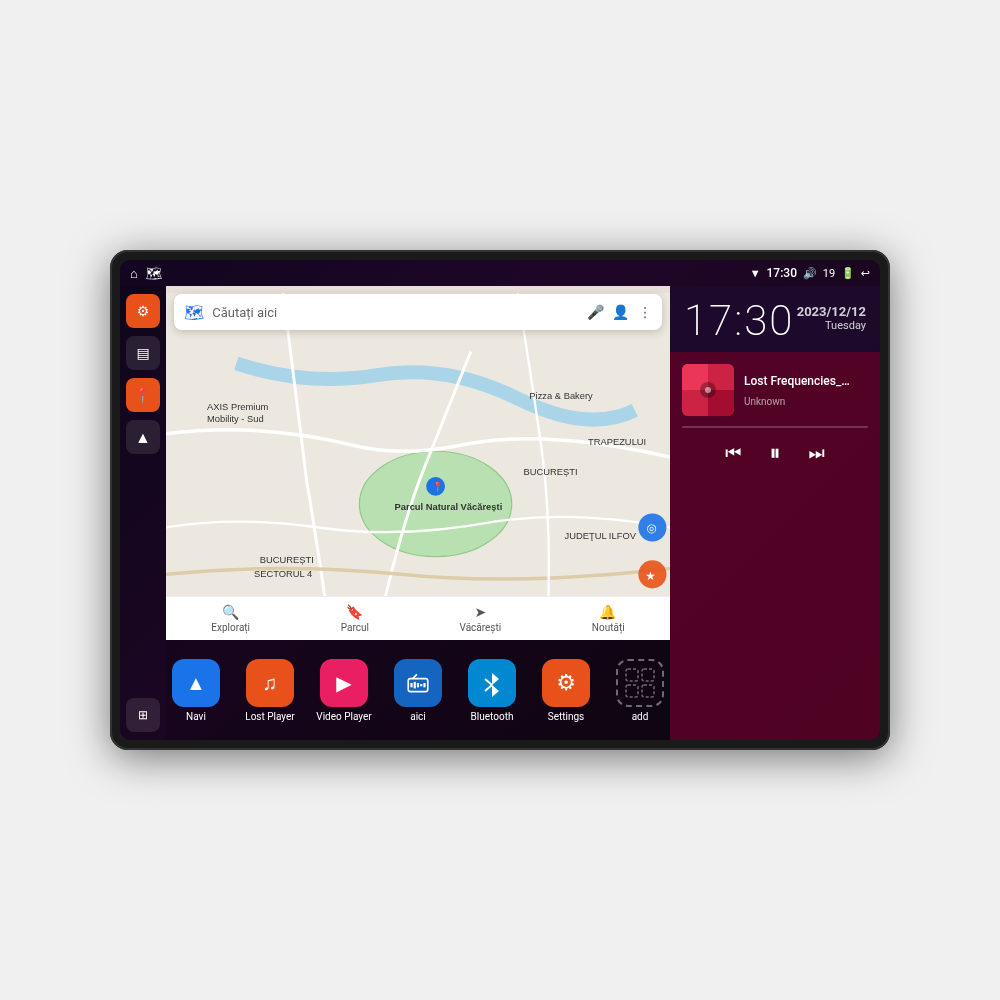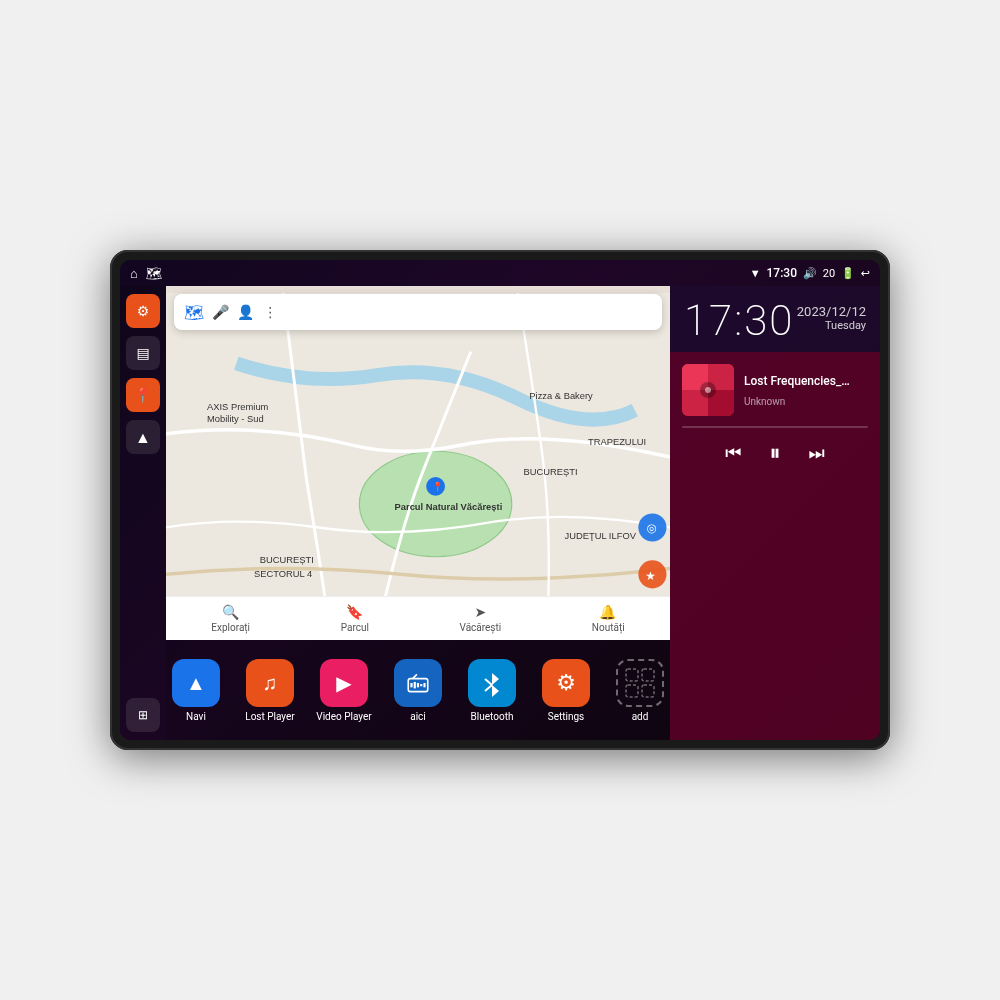--- a/index.html
+++ b/index.html
@@ -250,21 +250,21 @@
       font-weight: 200;
       letter-spacing: 2px;
       line-height: 1;
     }
     .clock-date {
       color: rgba(255,255,255,0.8);
       font-size: 11px;
       text-align: right;
       margin-top: 4px;
     }
-    .clock-date-year { font-size: 13px; font-weight: 400; }
+    .clock-date-year { font-size: 13px; font-weight: 700; }
 
     
     .music-widget {
       background: rgba(120, 0, 40, 0.6);
       margin: 0;
       padding: 12px;
       flex: 1;
     }
     .music-info-row {
       display: flex;
@@ -334,21 +334,21 @@
 
     <div class="status-bar">
       <div class="status-bar-left">
         <span style="color:white;font-size:13px;">⌂</span>
         <span style="color:white;font-size:13px;">🗺</span>
       </div>
       <div class="status-bar-right">
         <span class="status-icon">▼</span>
         <span class="status-time">17:30</span>
         <span class="status-icon">🔊</span>
-        <span class="status-icon">20</span>
+        <span class="status-icon">19</span>
         <span class="status-icon">🔋</span>
         <span class="status-icon">↩</span>
       </div>
     </div>
 
     <div class="main-content">
 
       <div class="left-sidebar">
         <div class="sidebar-btn orange">
           <span class="sidebar-btn-icon">⚙</span>
@@ -405,20 +405,21 @@
               <circle cx="415" cy="200" r="12" fill="#1a73e8" opacity="0.9"></circle>
               <text x="410" y="204" font-size="10" fill="white">◎</text>
 
               <circle cx="415" cy="240" r="12" fill="#e8521a" opacity="0.9"></circle>
               <text x="409" y="245" font-size="10" fill="white">★</text>
             </svg>
           </div>
 
           <div class="map-search-bar">
             <span style="font-size:16px;color:#1a73e8;">🗺</span>
+            <span class="map-search-placeholder">Căutați aici</span>
             <span style="font-size:14px;color:#1a73e8;">🎤</span>
             <span style="font-size:14px;color:#1a73e8;">👤</span>
             <span style="font-size:14px;color:#555;">⋮</span>
           </div>
 
           <div class="map-bottom-bar">
             <div class="map-bottom-item">
               <span class="map-bottom-icon">🔍</span>
               <span class="map-bottom-label">Explorați</span>
             </div>

